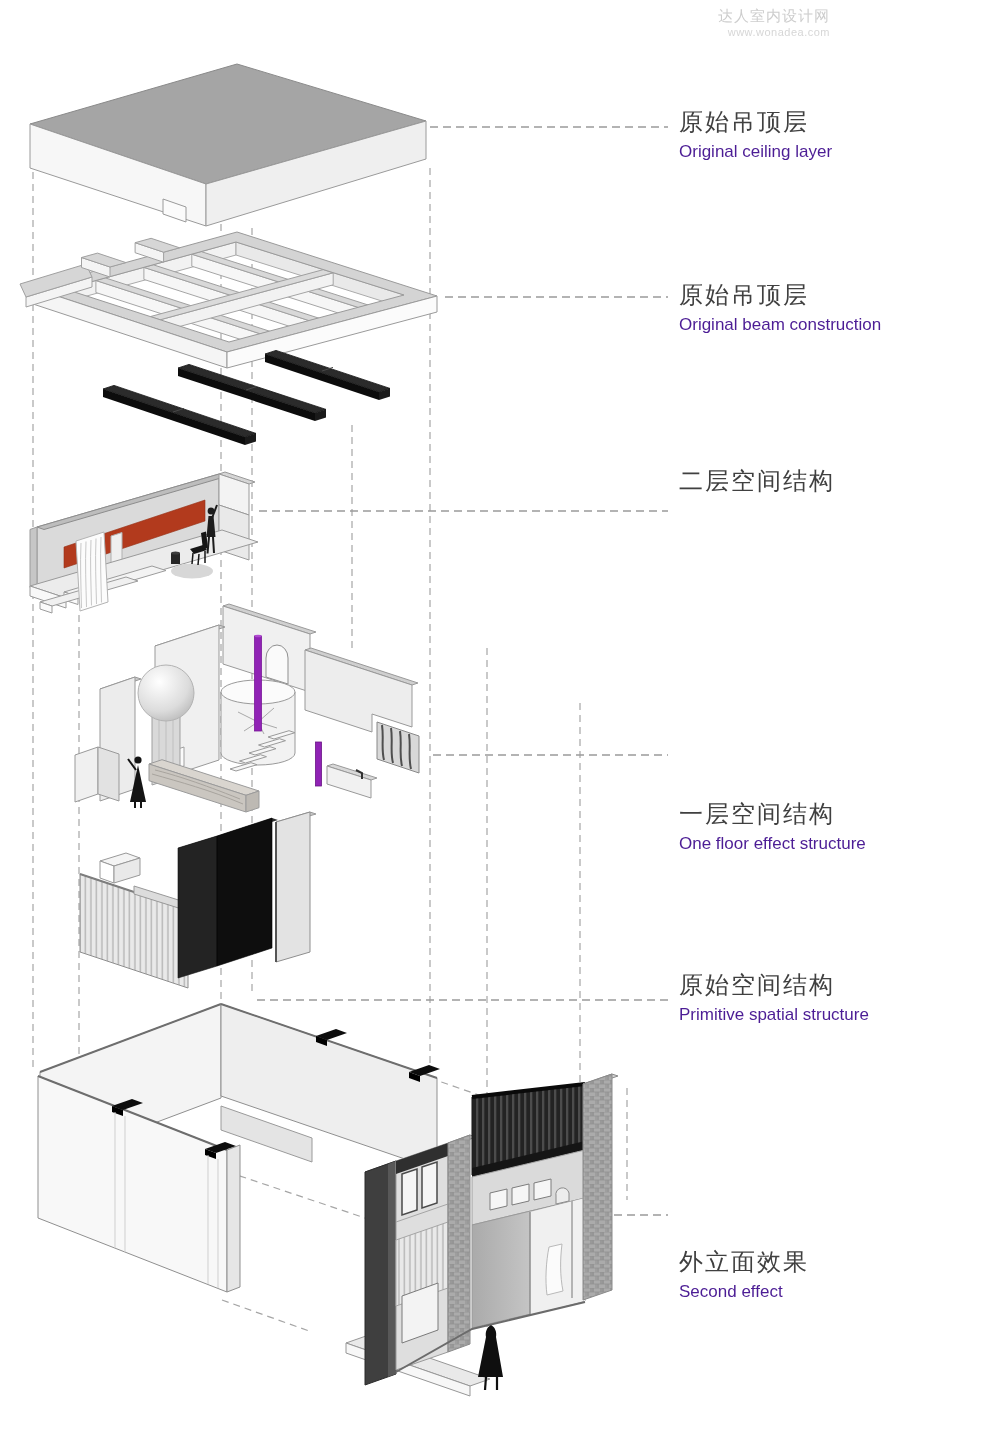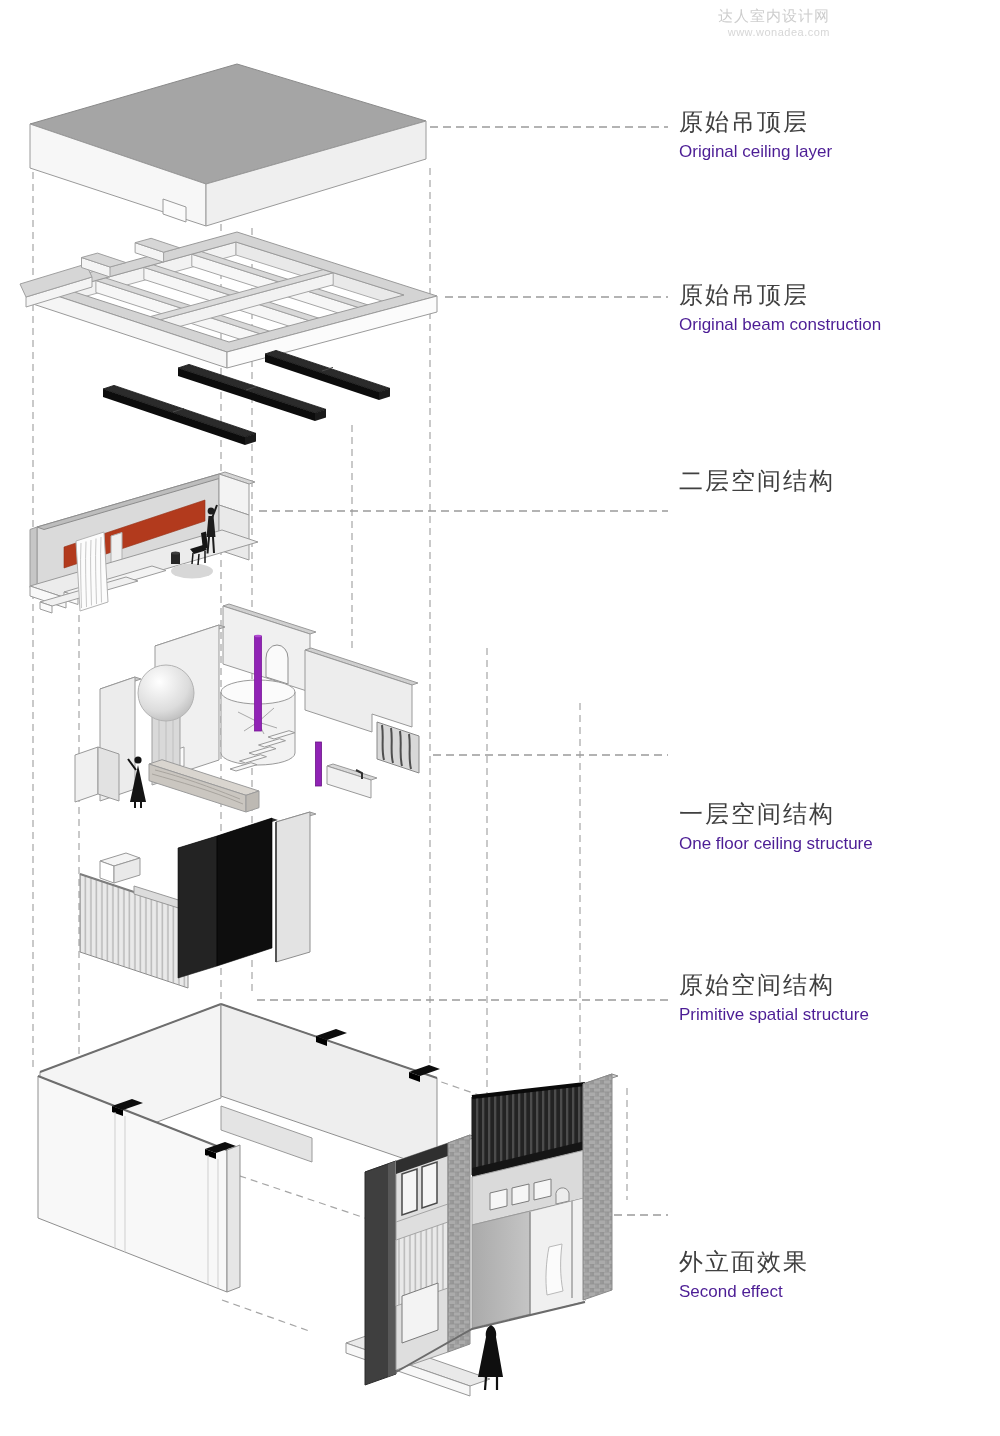--- a/index.html
+++ b/index.html
@@ -341,21 +341,21 @@
   </div>
   <div class="label-group lg1">
     <div class="label-zh">原始吊顶层</div>
     <div class="label-en">Original beam construction</div>
   </div>
   <div class="label-group lg2">
     <div class="label-zh">二层空间结构</div>
   </div>
   <div class="label-group lg3">
     <div class="label-zh">一层空间结构</div>
-    <div class="label-en">One floor ceiling structure</div>
+    <div class="label-en">One floor effect structure</div>
   </div>
   <div class="label-group lg4">
     <div class="label-zh">原始空间结构</div>
     <div class="label-en">Primitive spatial structure</div>
   </div>
   <div class="label-group lg5">
     <div class="label-zh">外立面效果</div>
     <div class="label-en">Second effect</div>
   </div>
 

